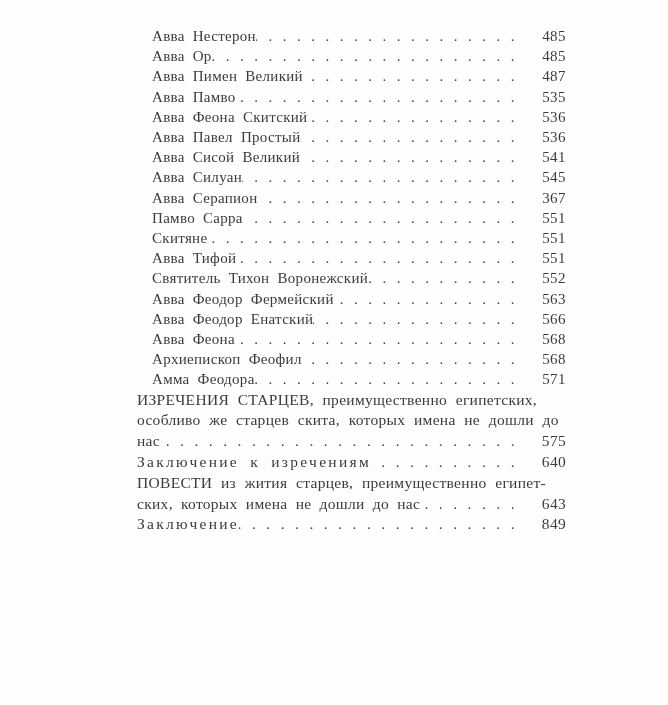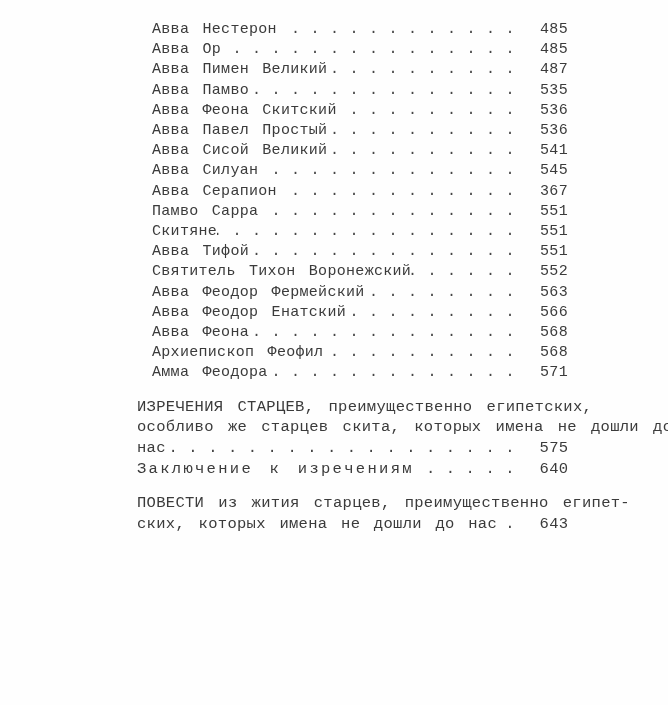--- a/index.html
+++ b/index.html
@@ -8,23 +8,22 @@
     width: 668px;
     height: 705px;
     background: #fefefe;
     overflow: hidden;
     font-family: "Liberation Serif", "DejaVu Serif", serif;
     color: #3b3b3b;
   }
   .toc {
     position: absolute;
     left: 137px;
-    top: 20px;
+    top: 26px;
     width: 440px;
-    font-family: Liberation Mono, monospace;
   }
   .row {
     display: flex;
     align-items: baseline;
     font-size: 15px;
     line-height: 20.2px;
     white-space: nowrap;
   }
   .entries .row { padding-left: 15px; }
   .title {
@@ -43,21 +42,21 @@
   }
   .leader::after {
     content: "........................................";
   }
   .pnum {
     flex: 0 0 auto;
     width: 46px;
     text-align: center;
     letter-spacing: 0.4px;
   }
-  .section { margin-top: 13px; }
+  .section { }
   .section .row, .sline {
     font-size: 15.5px;
     line-height: 20.8px;
   }
   .sline {
     letter-spacing: 0.3px;
     word-spacing: 4.5px;
     white-space: nowrap;
   }
   .spaced { letter-spacing: 2.3px; word-spacing: 5px; }
@@ -195,16 +194,21 @@
       </div>
     </div>
 
     <div class="section">
       <div class="sline">ПОВЕСТИ из жития старцев, преимущественно египет-</div>
       <div class="row">
         <span class="title">ских, которых имена не дошли до нас</span>
         <span class="leader"></span>
         <span class="pnum">643</span>
       </div>
+      <div class="row">
+        <span class="title spaced">Заключение</span>
+        <span class="leader"></span>
+        <span class="pnum">849</span>
+      </div>
     </div>
 
   </div>
 </div>
 
 </body></html>

